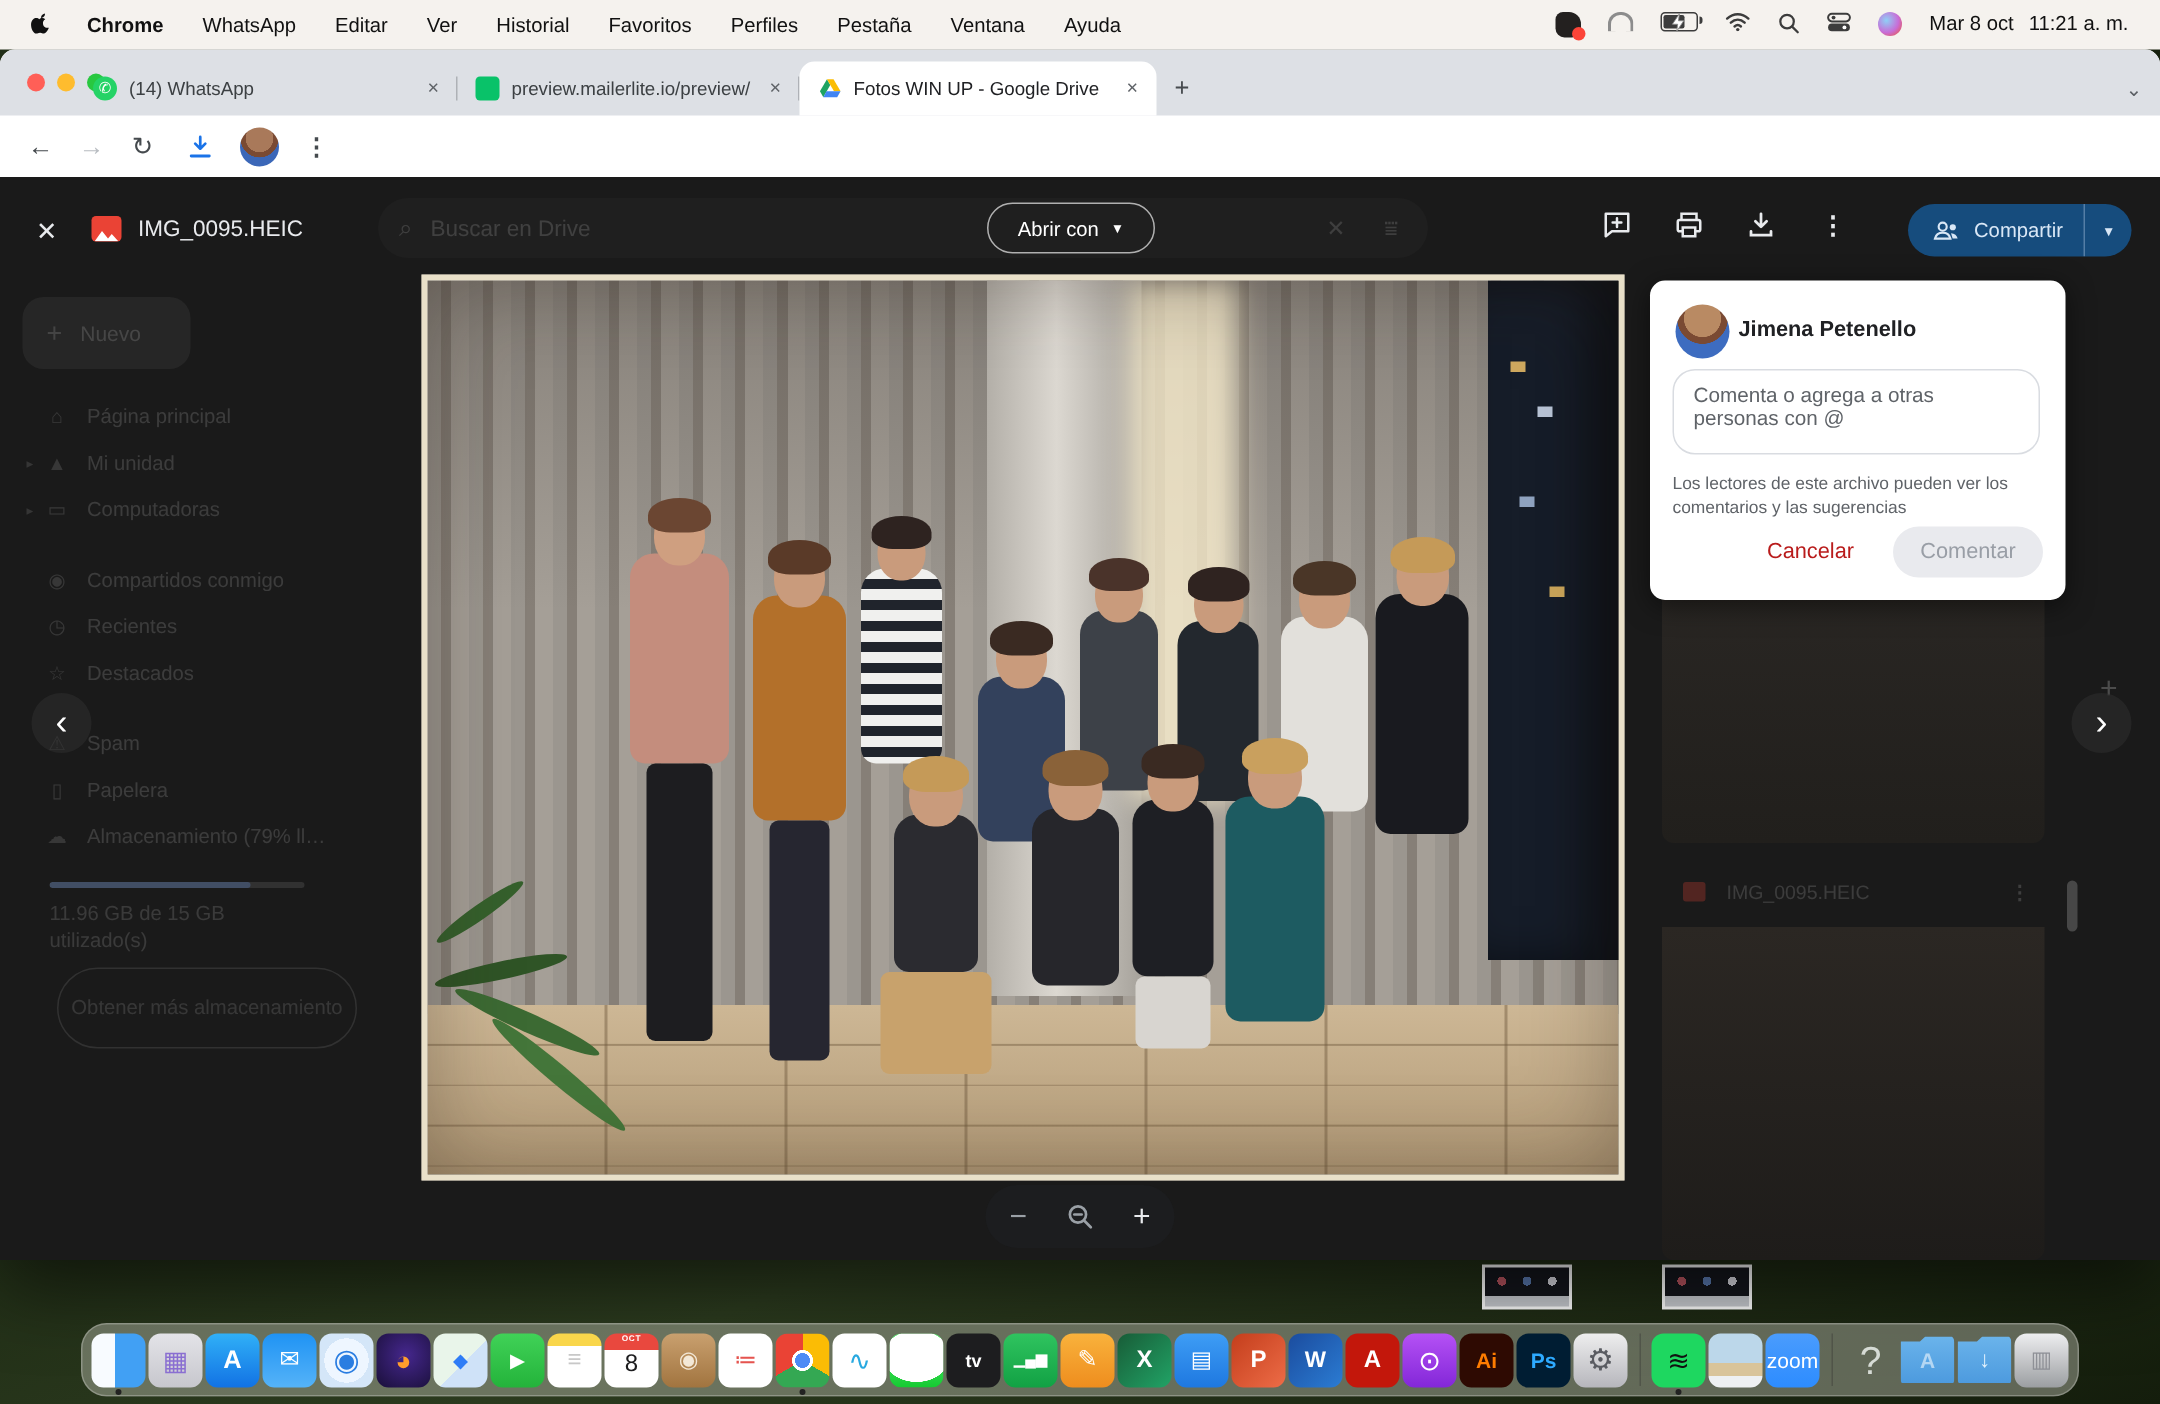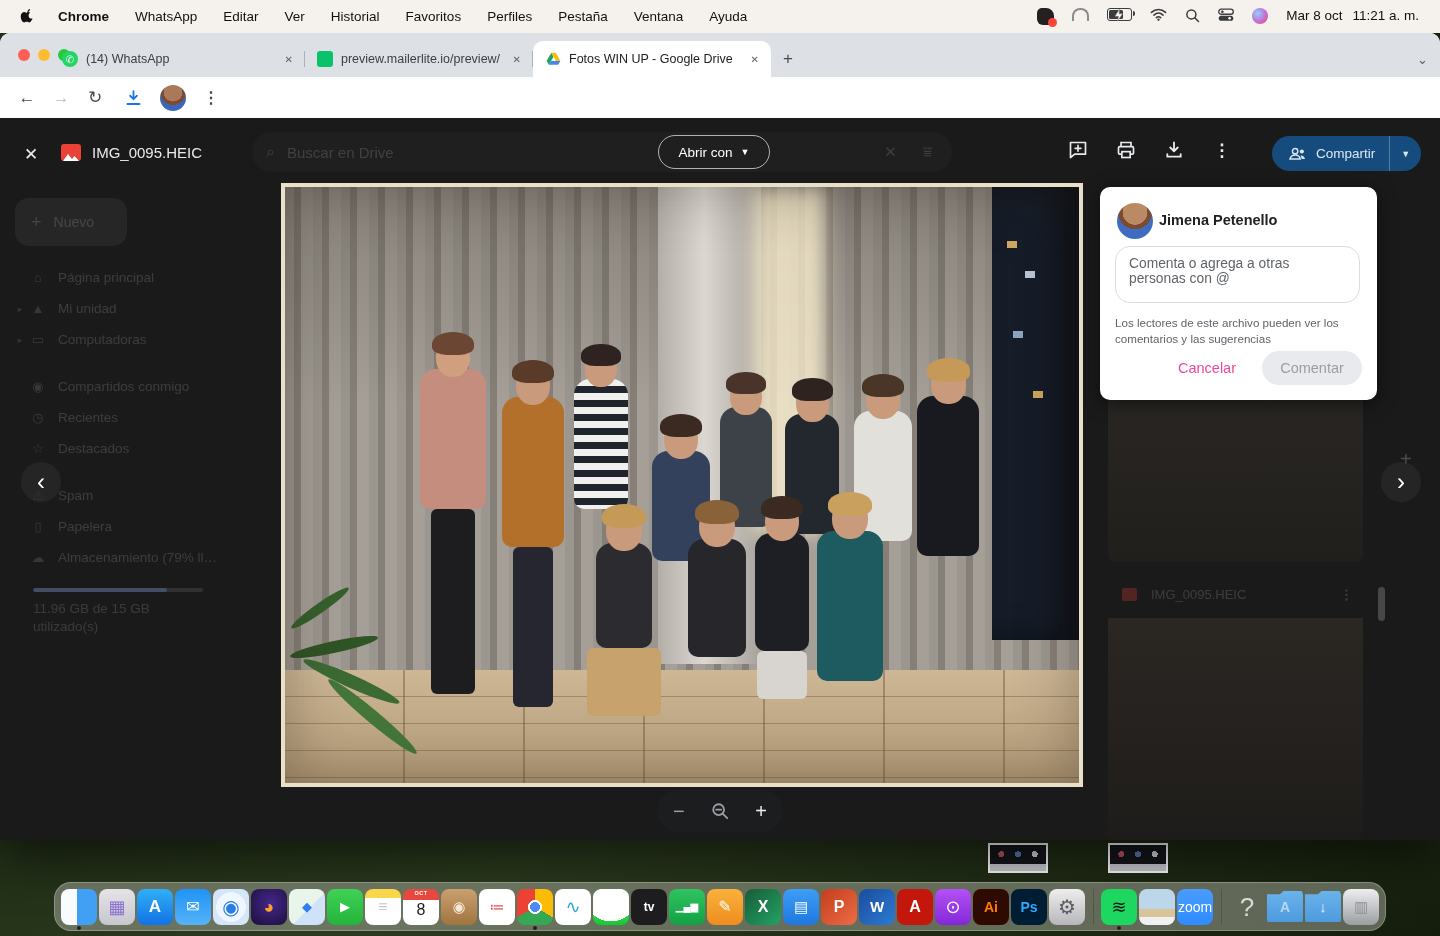--- a/index.html
+++ b/index.html
@@ -163,21 +163,21 @@
          box-shadow:0 4px 18px rgba(0,0,0,0.5);z-index:30}
   .pp-av{position:absolute;left:17px;top:16px;width:36px;height:36px;border-radius:50%;
          background:radial-gradient(circle at 50% 26%,#b98a63 0 38%,#7a4a33 39% 52%,#3d6cc0 53%)}
   .pp-name{position:absolute;left:59px;top:25px;font-size:14.5px;font-weight:700;color:#202124}
   .pp-inputwrap{position:absolute;left:15px;top:59px;width:245px;height:57px;border:1px solid #d9dce1;border-radius:15px;box-sizing:border-box}
   .pp-inputwrap textarea{width:100%;height:100%;border:none;outline:none;resize:none;background:transparent;
          font-family:"Liberation Sans",sans-serif;font-size:13.8px;color:#202124;padding:9px 13px;box-sizing:border-box}
   .pp-inputwrap textarea::placeholder{color:#5f6368}
   .pp-note{position:absolute;left:15px;top:128px;width:252px;font-size:11.6px;line-height:1.38;color:#5f6368}
   .pp-buttons{position:absolute;left:0;right:15px;top:164px;display:flex;justify-content:flex-end;align-items:center;gap:26px}
-  .pp-cancel{color:#ec4899;font-size:14.5px;font-weight:500}
+  .pp-cancel{color:#b91c1c;font-size:14.5px;font-weight:500}
   .pp-submit{width:100px;height:34px;border-radius:17px;background:#e9eaee;color:#999ea6;font-size:14.5px;
              display:flex;align-items:center;justify-content:center}
   
   .mini-thumb{position:absolute;width:56px;height:26px;background:#fff;padding:2px;z-index:5}
   .mini-thumb .inner{width:100%;height:100%;
     background:radial-gradient(circle at 20% 35%,#b8545f 0 3px,rgba(0,0,0,0) 3px),
       radial-gradient(circle at 50% 35%,#5a7ab0 0 3px,rgba(0,0,0,0) 3px),
       radial-gradient(circle at 80% 35%,#d8d8e0 0 3px,rgba(0,0,0,0) 3px),
       linear-gradient(180deg,#14161c 0 72%,#c9ccd1 72% 100%)}
   
@@ -350,20 +350,21 @@
         <div class="sb-item">
           <span class="sb-arrow"></span>
           <span class="sb-icon">☁</span>
           <span class="sb-label">Almacenamiento (79% ll…</span>
         </div>
       </div>
     <div class="abs storagebar">
         <div class="fill" id="storage-fill" style="width: 79%;"></div>
       </div>
     <div class="abs storage-text">11.96 GB de 15 GB utilizado(s)</div>
+    <div class="abs getmore">Obtener más almacenamiento</div>
     <div class="abs bg-cardA"></div>
     <div class="abs bg-cardB-h">
       <span class="bg-file-ic"></span>
       <span class="dim">IMG_0095.HEIC</span>
       <span class="bg-kebab">⋮</span>
     </div>
     <div class="abs bg-cardB-t"></div>
     <div class="abs bg-scroll"></div>
     <div class="abs bg-plus">+</div>
 

